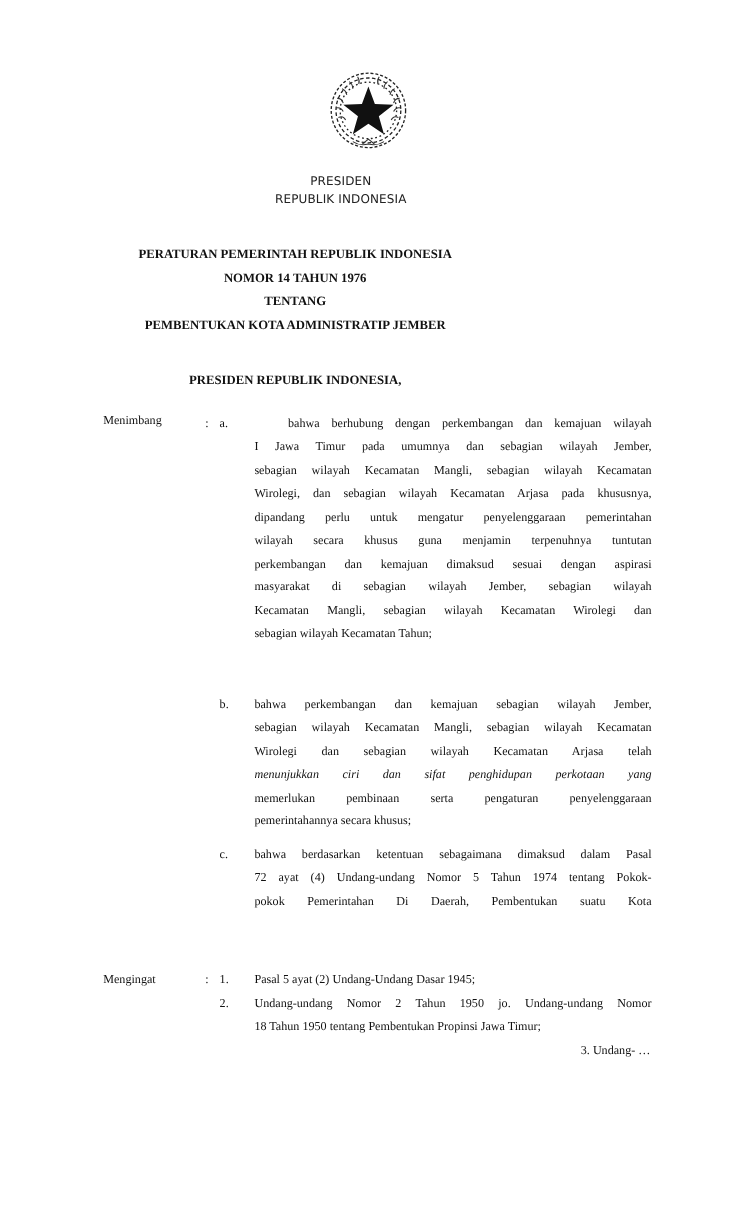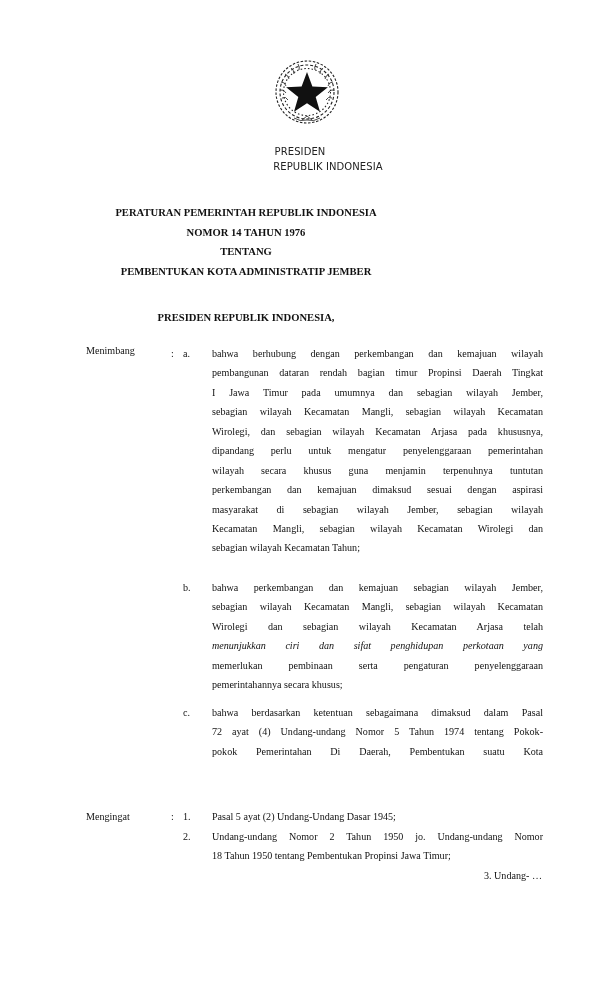--- a/index.html
+++ b/index.html
@@ -1,19 +1,19 @@
 <!DOCTYPE html>
 <html><head>
 <meta charset="utf-8">
 <style>
   html, body { margin: 0; padding: 0; background: #ffffff; }
   body { width: 612px; height: 1008px; position: relative; overflow: hidden; color: #111; }
   .page { position: absolute; left: 0; top: 0; width: 612px; height: 1008px; background: #fff; }
   .emblem { position: absolute; left: 272px; top: 58px; width: 70px; height: 70px; }
-  .pres-label { position: absolute; left: 16px; width: 568px; text-align: center; font-family: "DejaVu Sans", sans-serif; font-size: 10px; letter-spacing: 0.1px; color: #222; }
+  .pres-label { position: absolute; left: 0; width: 568px; text-align: center; font-family: "DejaVu Sans", sans-serif; font-size: 10px; letter-spacing: 0.1px; color: #222; }
   .title { position: absolute; left: 0; width: 492px; text-align: center; font-family: "Liberation Serif", serif; font-weight: bold; font-size: 10.6px; color: #111; }
   .serif { font-family: "Liberation Serif", serif; font-size: 10.1px; color: #111; }
   .section-label { position: absolute; left: 86px; }
   .colon { position: absolute; left: 171px; }
   .item-letter { position: absolute; left: 183px; }
   .item-body { position: absolute; left: 212px; width: 331px; line-height: 19.45px; text-align: justify; }
   .item-body .ln { display: block; text-align: justify; text-align-last: justify; height: 19.45px; white-space: nowrap; }
   .item-body .ln.last { text-align-last: left; }
   .cont { position: absolute; right: 70px; }
 </style>
@@ -31,35 +31,34 @@
     <g stroke="#333" stroke-width="0.9" fill="none">
       <path d="M10 40 q4 -2 6 2 M8 32 q4 -1 6 3 M9 24 q4 0 5 4 M13 16 q3 1 4 5 M19 10 q3 2 3 6 M26 6 q2 3 1 6"></path>
       <path d="M60 40 q-4 -2 -6 2 M62 32 q-4 -1 -6 3 M61 24 q-4 0 -5 4 M57 16 q-3 1 -4 5 M51 10 q-3 2 -3 6 M44 6 q-2 3 -1 6"></path>
       <path d="M22 60 q6 4 13 2 q7 2 13 -2"></path>
       <path d="M30 62 l5 -4 l5 4"></path>
     </g>
     <polygon fill="#111" points="35,14 40.4,28.6 55.9,29.2 43.7,38.9 48,53.8 35,45.2 22,53.8 26.3,38.9 14.1,29.2 29.6,28.6"></polygon>
   </svg>
 
   <div class="pres-label" style="top:146px;">PRESIDEN</div>
-  <div class="pres-label" style="top:161px;margin-left:28px;">REPUBLIK INDONESIA</div>
+  <div class="pres-label" style="top:161px;">REPUBLIK INDONESIA</div>
 
   <div class="title" style="top:207px;">PERATURAN PEMERINTAH REPUBLIK INDONESIA</div>
   <div class="title" style="top:227px;">NOMOR 14 TAHUN 1976</div>
   <div class="title" style="top:246px;">TENTANG</div>
   <div class="title" style="top:266px;">PEMBENTUKAN KOTA ADMINISTRATIP JEMBER</div>
   <div class="title" style="top:312px;">PRESIDEN REPUBLIK INDONESIA,</div>
 
   <div class="serif section-label" style="top:345px;">Menimbang</div>
   <div class="serif colon" style="top:348px;">:</div>
 
   <div class="serif item-letter" style="top:348px;">a.</div>
   <div class="serif item-body" style="top:344px;">
-    <span class="ln" style="white-space: normal; text-align-last: justify;">bahwa berhubung dengan perkembangan dan kemajuan wilayah</span>
-    <span class="ln" style="white-space: normal; text-align-last: justify;">pembangunan dataran rendah bagian timur Propinsi Daerah Tingkat</span>
+    <span class="ln" style="white-space: normal; text-align-last: justify; margin-left: 28px;">bahwa berhubung dengan perkembangan dan kemajuan wilayah</span>
     <span class="ln" style="white-space: normal; text-align-last: justify;">I Jawa Timur pada umumnya dan sebagian wilayah Jember,</span>
     <span class="ln" style="white-space: normal; text-align-last: justify;">sebagian wilayah Kecamatan Mangli, sebagian wilayah Kecamatan</span>
     <span class="ln" style="white-space: normal; text-align-last: justify;">Wirolegi, dan sebagian wilayah Kecamatan Arjasa pada khususnya,</span>
     <span class="ln" style="white-space: normal; text-align-last: justify;">dipandang perlu untuk mengatur penyelenggaraan pemerintahan</span>
     <span class="ln" style="white-space: normal; text-align-last: justify;">wilayah secara khusus guna menjamin terpenuhnya tuntutan</span>
     <span class="ln" style="white-space: normal; text-align-last: justify;">perkembangan dan kemajuan dimaksud sesuai dengan aspirasi</span>
     <span class="ln" style="white-space: normal; text-align-last: justify;">masyarakat di sebagian wilayah Jember, sebagian wilayah</span>
     <span class="ln" style="white-space: normal; text-align-last: justify;">Kecamatan Mangli, sebagian wilayah Kecamatan Wirolegi dan</span>
     <span class="ln last">sebagian wilayah Kecamatan Tahun;</span>
   </div>

